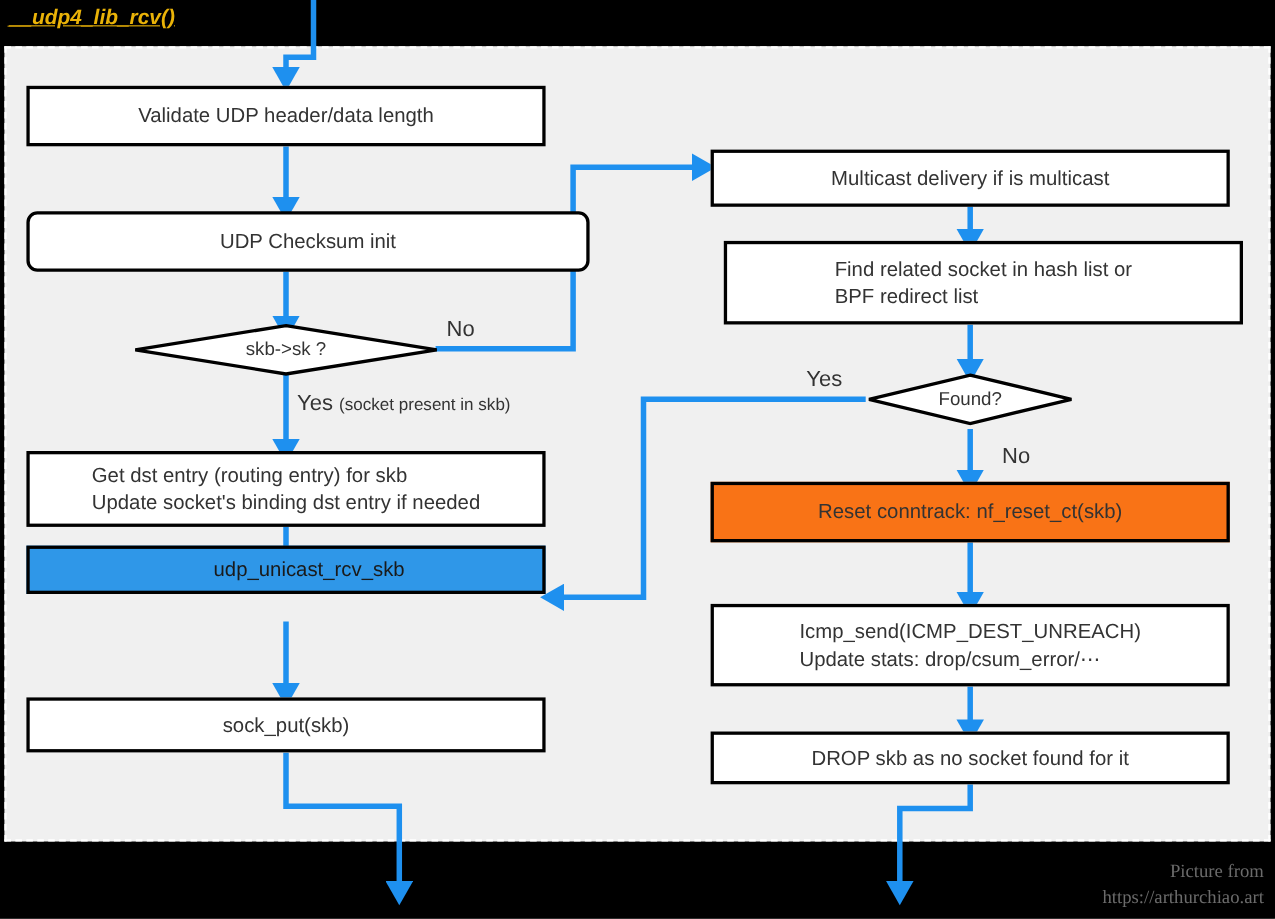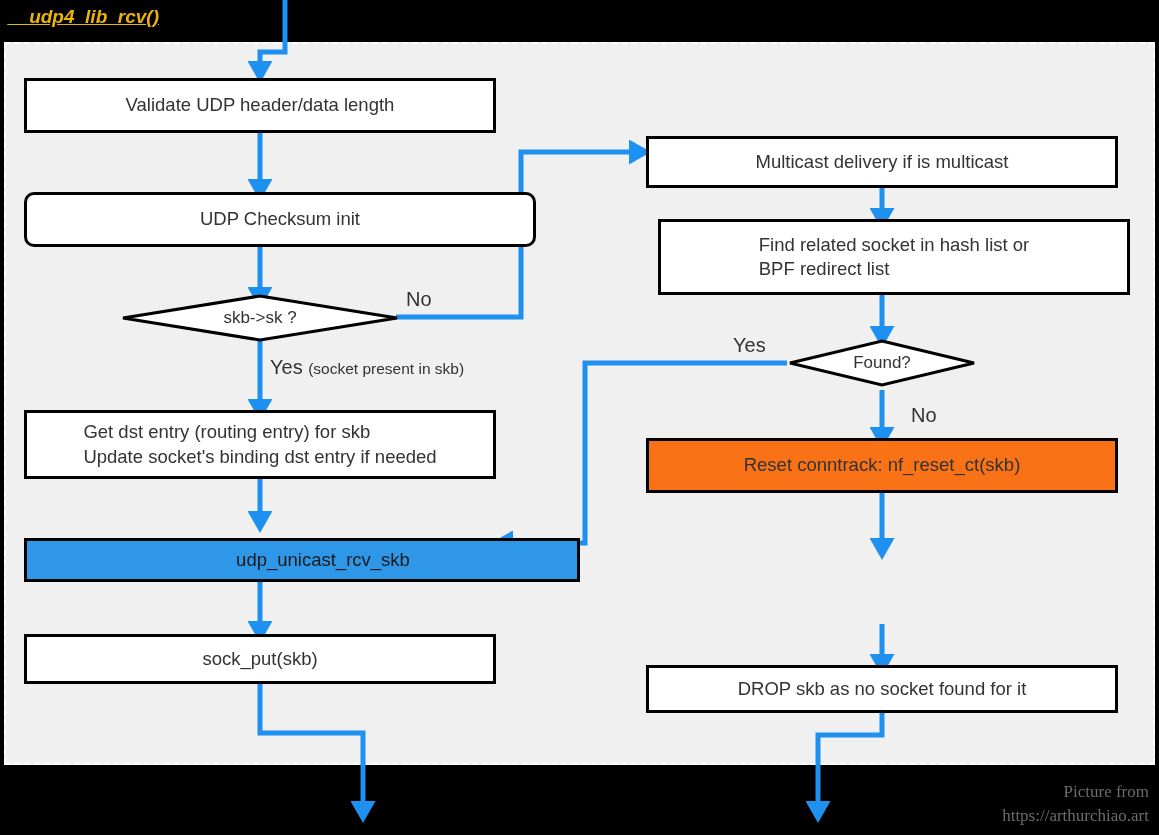--- a/index.html
+++ b/index.html
@@ -160,38 +160,40 @@
   <div class="diamond-wrap" style="left:120px; top:294px; width:280px; height:48px;">
     <svg width="280" height="48" viewBox="0 0 280 48" xmlns="http://www.w3.org/2000/svg">
       <polygon points="140,2 277,24 140,46 3,24" fill="#ffffff" stroke="#000000" stroke-width="3"></polygon>
     </svg>
     <div class="diamond-label">skb-&gt;sk ?</div>
   </div>
 
   <div class="node" style="left:24px; top:410px; width:472px; height:69px;">Get dst entry (routing entry) for skb
 Update socket's binding dst entry if needed</div>
 
-  <div class="node accent-blue" style="left:24px; top:538px; width:556px; height:44px;padding-left:42px;">udp_unicast_rcv_skb</div>
+  <div class="node accent-blue" style="left:24px; top:496px; width:472px; height:44px;padding-left:42px;">udp_unicast_rcv_skb</div>
 
   <div class="node" style="left:24px; top:634px; width:472px; height:50px;">sock_put(skb)</div>
 
   <div class="node" style="left:646px; top:126px; width:472px; height:52px;margin-top:10px;">Multicast delivery if is multicast</div>
 
   <div class="node" style="left:646px; top:219px; width:472px; height:76px;margin-left:12px;">Find related socket in hash list or
 BPF redirect list</div>
 
   <div class="diamond-wrap" style="left:787px; top:339px; width:190px; height:48px;">
     <svg width="190" height="48" viewBox="0 0 190 48" xmlns="http://www.w3.org/2000/svg">
       <polygon points="95,2 187,24 95,46 3,24" fill="#ffffff" stroke="#000000" stroke-width="3"></polygon>
     </svg>
     <div class="diamond-label">Found?</div>
   </div>
 
   <div class="node accent-peach" style="left:646px; top:438px; width:472px; height:55px;">Reset conntrack: nf_reset_ct(skb)</div>
 
+  <div class="node" style="left:646px; top:549px; width:472px; height:75px;">Icmp_send(ICMP_DEST_UNREACH)
+Update stats: drop/csum_error/⋯</div>
 
   <div class="node" style="left:646px; top:665px; width:472px; height:48px;">DROP skb as no socket found for it</div>
 
   <div class="edge-label" style="left:406px; top:288px;">No</div>
 
   <div class="edge-label" style="left:270px; top:356px;"><span>Yes</span> <span class="sub">(socket present in skb)</span></div>
 
   <div class="edge-label" style="left:733px; top:334px;">Yes</div>
 
   <div class="edge-label" style="left:911px; top:404px;">No</div>

